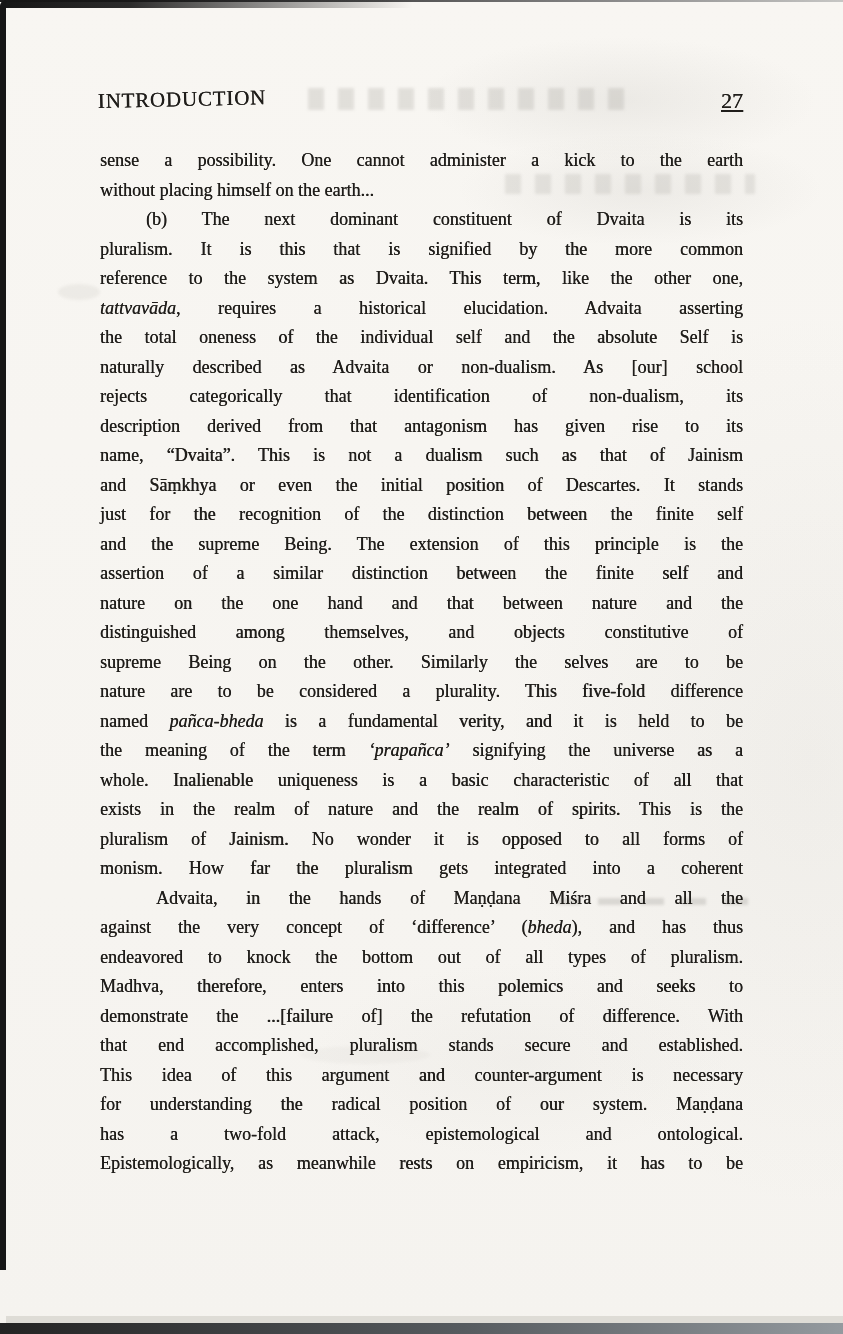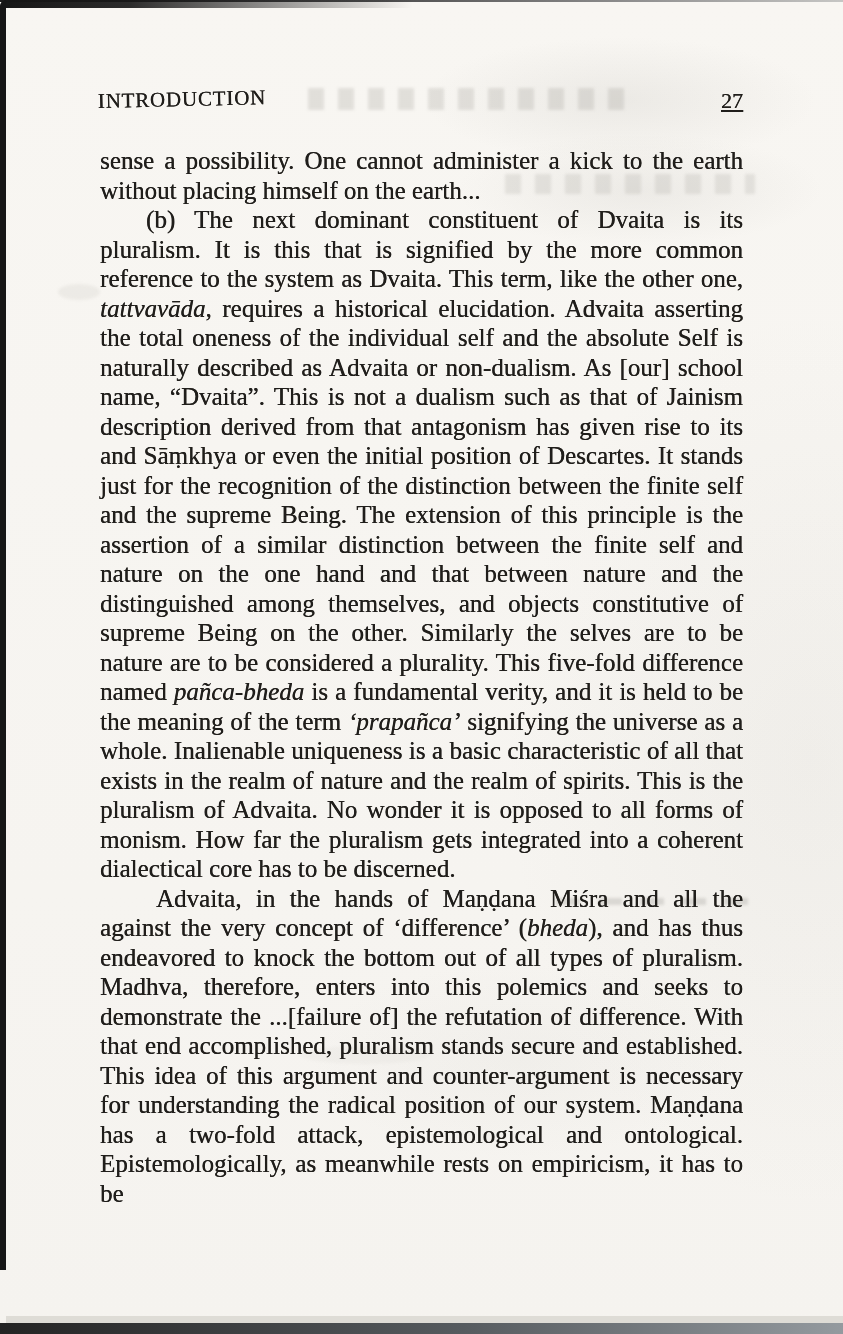--- a/index.html
+++ b/index.html
@@ -54,21 +54,21 @@
   }
   .header-title {
     font-size: 21px; letter-spacing: .8px;
     transform: rotate(-1.3deg); transform-origin: left bottom;
     text-shadow: .3px 0 0 currentColor;
   }
   .page-number { font-size: 22px; text-shadow: .3px 0 0 currentColor; text-decoration: underline; }
   
   .body-text {
     position: absolute; top: 146px; left: 100px; width: 643px;
-    font-size: 25px; line-height: 29.5px;
+    font-size: 18px; line-height: 29.5px;
     text-shadow: .3px 0 0 currentColor;
   }
   .line { text-align: justify; text-align-last: justify; }
   .line.no-just { text-align-last: left; }
   .line i { }
   
   .artifact {
     position: absolute; filter: blur(1.6px); opacity: .55; pointer-events: none;
     background: repeating-linear-gradient(90deg, rgba(150,148,141,.42) 0 16px, transparent 16px 30px);
   }
@@ -101,37 +101,37 @@
           <div class="line">sense a possibility. One cannot administer a kick to the earth</div>
           <div class="line no-just">without placing himself on the earth...</div>
         </div>
         <div>
           <div class="line" style="text-indent: 46px;">(b) The next dominant constituent of Dvaita is its</div>
           <div class="line">pluralism.  It is this that is signified by the more common</div>
           <div class="line">reference to the system as Dvaita. This term, like the other one,</div>
           <div class="line"><i>tattvavāda</i>, requires a historical elucidation. Advaita asserting</div>
           <div class="line">the total oneness of the individual self and the absolute Self is</div>
           <div class="line">naturally described as Advaita or non-dualism. As [our] school</div>
+          <div class="line">rejects categorically that identification of non-dualism, its</div>
+          <div class="line">description derived from that antagonism has given rise to its</div>
           <div class="line">name, “Dvaita”. This is not a dualism such as that of Jainism</div>
-          <div class="line">description derived from that antagonism has given rise to its</div>
           <div class="line">and Sāṃkhya or even the initial position of Descartes. It stands</div>
           <div class="line">just for the recognition of the distinction between the finite self</div>
           <div class="line">and the supreme Being. The extension of this principle is the</div>
           <div class="line">assertion of a similar distinction between the finite self and</div>
           <div class="line">nature on the one hand and that between nature and the</div>
           <div class="line">distinguished among themselves, and objects constitutive of</div>
           <div class="line">supreme Being on the other. Similarly the selves are to be</div>
           <div class="line">nature are to be considered a plurality. This five-fold difference</div>
           <div class="line">named <i>pañca-bheda</i> is a fundamental verity, and it is held to be</div>
           <div class="line">the meaning of the term <i>‘prapañca’</i> signifying the universe as a</div>
           <div class="line">whole. Inalienable uniqueness is a basic characteristic of all that</div>
           <div class="line">exists in the realm of nature and the realm of spirits. This is the</div>
-          <div class="line">pluralism of Advaita. No wonder it is opposed to all forms of</div>
+          <div class="line">pluralism of Jainism. No wonder it is opposed to all forms of</div>
           <div class="line">monism. How far the pluralism gets integrated into a coherent</div>
-          <div class="line no-just">dialectical core has to be discerned.</div>
         </div>
         <div>
           <div class="line" style="text-indent: 56px;">Advaita, in the hands of Maṇḍana Miśra and all the</div>
           <div class="line">against the very concept of ‘difference’ (<i>bheda</i>), and has thus</div>
           <div class="line">endeavored to knock the bottom out of all types of pluralism.</div>
           <div class="line">Madhva, therefore, enters into this polemics and seeks to</div>
           <div class="line">demonstrate the ...[failure of] the refutation of difference. With</div>
           <div class="line">that end accomplished, pluralism stands secure and established.</div>
           <div class="line">This idea of this argument and counter-argument is necessary</div>
           <div class="line">for understanding the radical position of our system. Maṇḍana</div>

